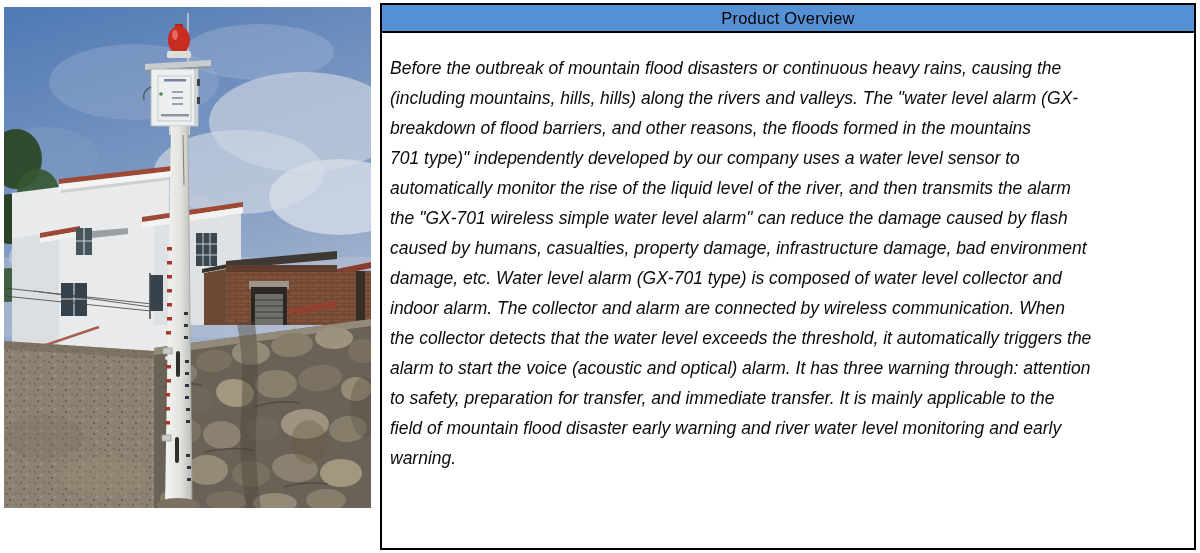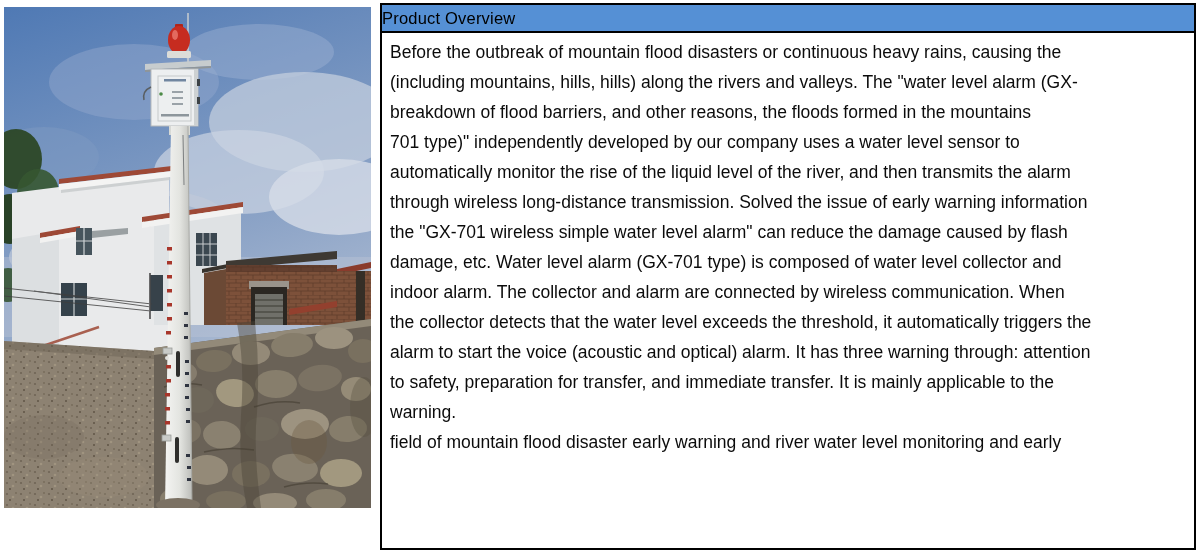--- a/index.html
+++ b/index.html
@@ -5,23 +5,23 @@
   html,body{margin:0;padding:0;background:#ffffff;}
   body{width:1200px;height:553px;font-family:"Liberation Sans",sans-serif;position:relative;overflow:hidden;}
   .stage{position:absolute;left:0;top:0;width:1200px;height:553px;background:#ffffff;}
 
   .photo{position:absolute;left:4px;top:7px;width:367px;height:501px;}
   .photo svg{display:block;}
 
   .panel{position:absolute;left:380px;top:3px;width:816px;height:547px;
          border:2px solid #000;box-sizing:border-box;background:#fff;}
   .panel-header{height:26px;border-bottom:2px solid #000;
-        display:flex;align-items:center;
+        display:flex;align-items:center;justify-content:center;
         font-size:16.5px;color:#000;letter-spacing:0.2px;}
-  .panel-body{padding:4px 6px 0 8px;overflow:hidden;}
+  .panel-body{padding:20px 6px 0 8px;overflow:hidden;font-style:italic;}
   .panel-body .line{font-size:17.5px;line-height:30px;color:#0b0b0b;white-space:nowrap;}
 </style>
 </head>
 <body>
 
 <div class="stage">
 
   <figure class="photo" style="margin:0">
     <svg width="367" height="501" viewBox="0 0 367 501" xmlns="http://www.w3.org/2000/svg">
       <defs>
@@ -234,25 +234,25 @@
   <section class="panel">
     <header class="panel-header" style="background-color: rgb(85, 144, 213);">
       <span>Product Overview</span>
     </header>
     <div class="panel-body">
         <div class="line">Before the outbreak of mountain flood disasters or continuous heavy rains, causing the</div>
         <div class="line">(including mountains, hills, hills) along the rivers and valleys. The "water level alarm (GX-</div>
         <div class="line">breakdown of flood barriers, and other reasons, the floods formed in the mountains</div>
         <div class="line">701 type)" independently developed by our company uses a water level sensor to</div>
         <div class="line">automatically monitor the rise of the liquid level of the river, and then transmits the alarm</div>
-        <div class="line">through wireless long-distance transmission. Solved the issue of early warning information</div>
         <div class="line">the "GX-701 wireless simple water level alarm" can reduce the damage caused by flash</div>
+        <div class="line">caused by humans, casualties, property damage, infrastructure damage, bad environment</div>
         <div class="line">damage, etc. Water level alarm (GX-701 type) is composed of water level collector and</div>
         <div class="line">indoor alarm. The collector and alarm are connected by wireless communication. When</div>
         <div class="line">the collector detects that the water level exceeds the threshold, it automatically triggers the</div>
         <div class="line">alarm to start the voice (acoustic and optical) alarm. It has three warning through: attention</div>
         <div class="line">to safety, preparation for transfer, and immediate transfer. It is mainly applicable to the</div>
+        <div class="line">field of mountain flood disaster early warning and river water level monitoring and early</div>
         <div class="line">warning.</div>
-        <div class="line">field of mountain flood disaster early warning and river water level monitoring and early</div>
       </div>
   </section>
 
 </div>
 
 </body></html>

